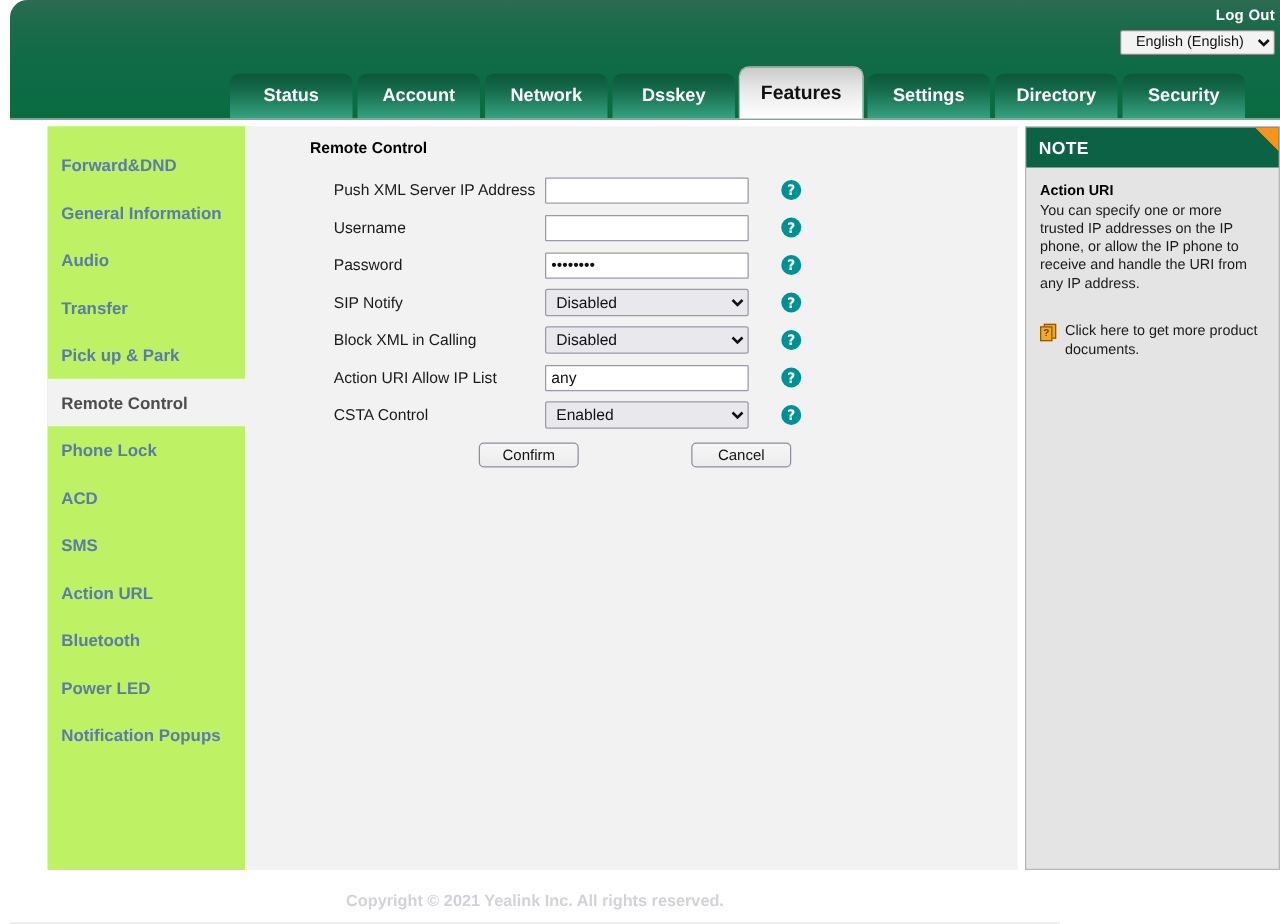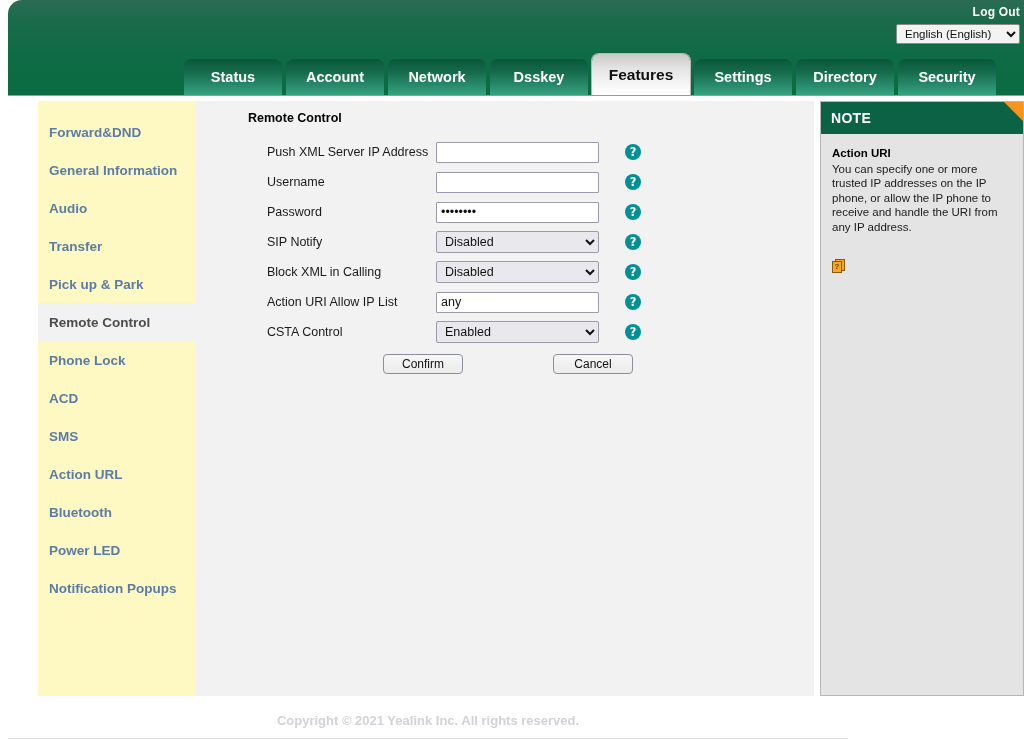--- a/index.html
+++ b/index.html
@@ -47,21 +47,22 @@
     position: absolute;
     right: 12px; top: 24px;
     width: 124px;
     height: 20px;
     font-size: 11.5px;
     font-family: "Liberation Sans", sans-serif;
     background: #f3f3f3;
     border: 1px solid #8a8a8a;
     border-radius: 2px;
     color: #111;
-    padding: 0 2px 0 4px;
+    padding: 0 8px 0 4px;
+    text-align: right;
   }
   .brand {
     position: absolute;
     left: 16px; top: 27px;
     display: flex;
     align-items: flex-end;
   }
   .brand-name {
     color: #ffffff;
     font-size: 33px;
@@ -129,21 +130,21 @@
     height: 605px;
     background: #ffffff;
     border-top: 1px solid #7fa996;
   }
 
   .sidebar {
     position: absolute;
     left: 30px; top: 5px;
     width: 164px;
     height: 595px;
-    background: #fef9c3;
+    background: #bef264;
   }
   .nav-list { list-style: none; margin: 0; padding: 12px 0 0 0; }
   .nav-item {
     height: 38px;
     display: flex;
     align-items: center;
     padding-left: 11px;
     color: #5b7ca6;
     font-size: 13.5px;
     font-weight: bold;
@@ -459,20 +460,21 @@
       </div>
       <div class="note-body">
         <div class="note-sub">Action URI</div>
         <p class="note-text">You can specify one or more trusted IP addresses on the IP phone, or allow the IP phone to receive and handle the URI from any IP address.</p>
 
         <div class="note-link-row">
           <span class="doc-icon">
             <span class="pg-back"></span>
             <span class="pg-front">?</span>
           </span>
+          <span class="note-link-text">Click here to get more product documents.</span>
         </div>
       </div>
     </div>
 
   </div>
 
   <div class="footer">
     <div class="footer-text">Copyright © 2021 Yealink Inc. All rights reserved.</div>
   </div>
 

